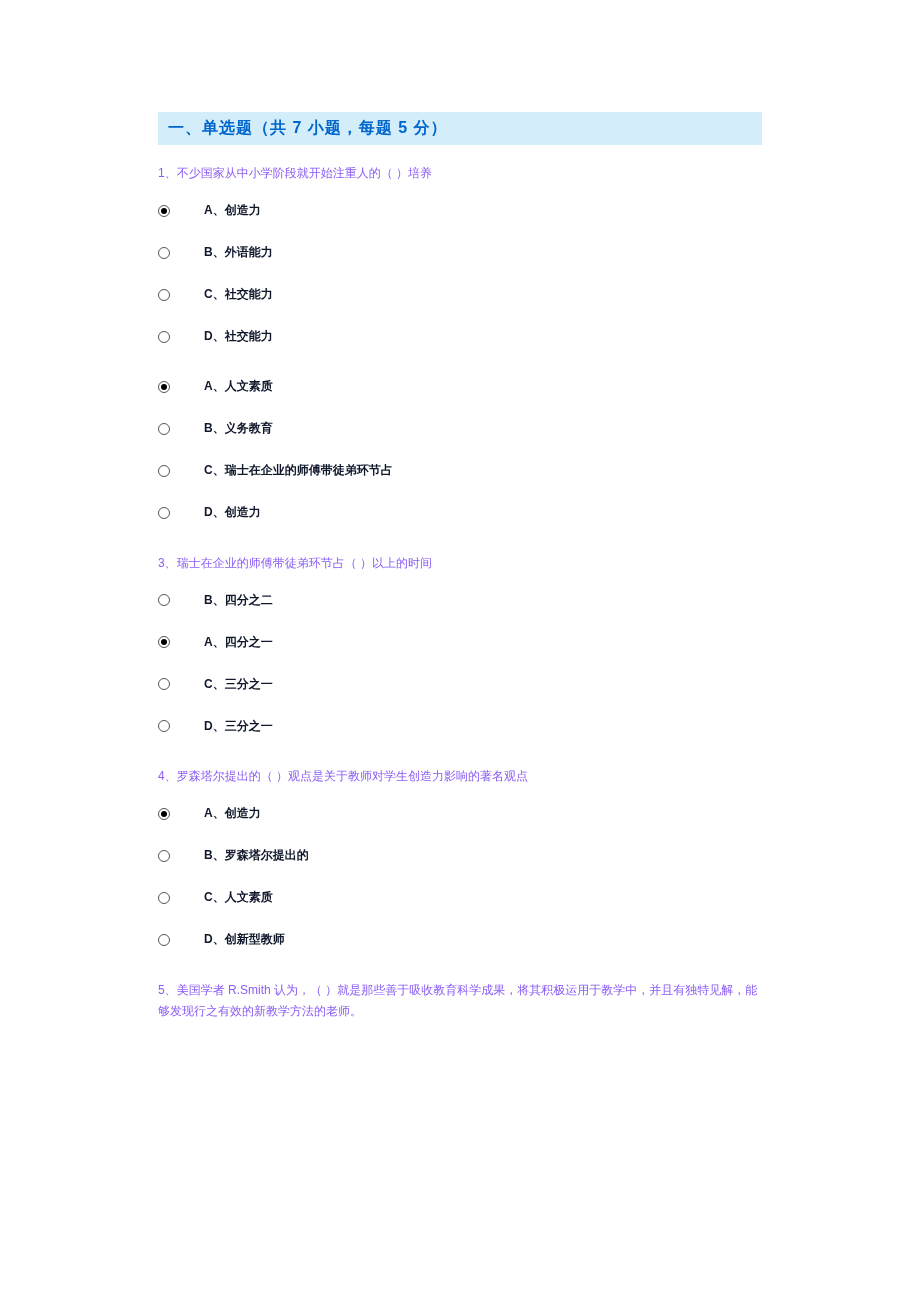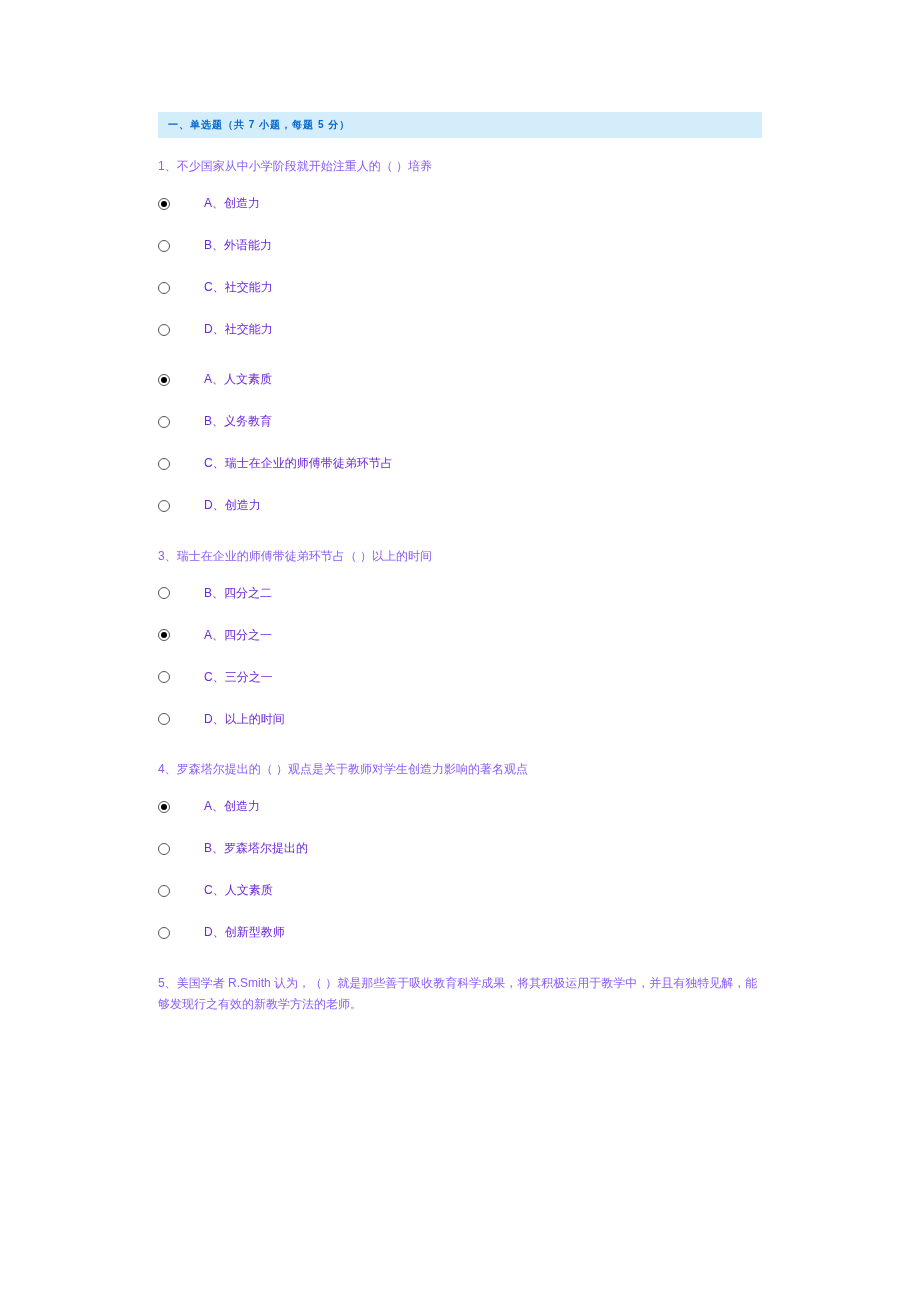--- a/index.html
+++ b/index.html
@@ -10,21 +10,21 @@
       color: #333;
       background: #fff;
       width: 920px;
     }
     .page {
       padding: 112px 158px 40px 158px;
     }
     .section-header {
       background: #D4EDFB;
       color: #0066CC;
-      font-size: 10px;
+      font-size: 16px;
       font-weight: bold;
       padding: 6px 10px;
       margin-bottom: 18px;
       letter-spacing: 1px;
     }
     .question-block {
       margin-bottom: 30px;
     }
     .question-text {
       font-size: 12px;
@@ -59,22 +59,23 @@
       position: absolute;
       width: 6px;
       height: 6px;
       background: #000;
       border-radius: 50%;
       top: 2px;
       left: 2px;
     }
     .option-label {
       font-size: 12px;
-      color: #6d28d9;
+      color: #0f172a;
       margin-left: 16px;
+      font-weight: bold;
     }
   </style>
 </head>
 <body>
 
 <div class="page">
 
   <div class="section-header">一、单选题（共 7 小题，每题 5 分）</div>
 
   <div class="question-block">
@@ -149,21 +150,21 @@
     <div class="option-row">
       <span class="radio-wrap">
           <span class="radio"></span>
         </span>
       <span class="option-label">C、三分之一</span>
     </div>
     <div class="option-row">
       <span class="radio-wrap">
           <span class="radio"></span>
         </span>
-      <span class="option-label">D、以上的时间</span>
+      <span class="option-label">D、三分之一</span>
     </div>
   </div>
 
   <div class="question-block">
     <div class="question-text">4、罗森塔尔提出的（  ）观点是关于教师对学生创造力影响的著名观点</div>
     <div class="option-row">
       <span class="radio-wrap">
           <span class="radio selected"></span>
         </span>
       <span class="option-label">A、创造力</span>

